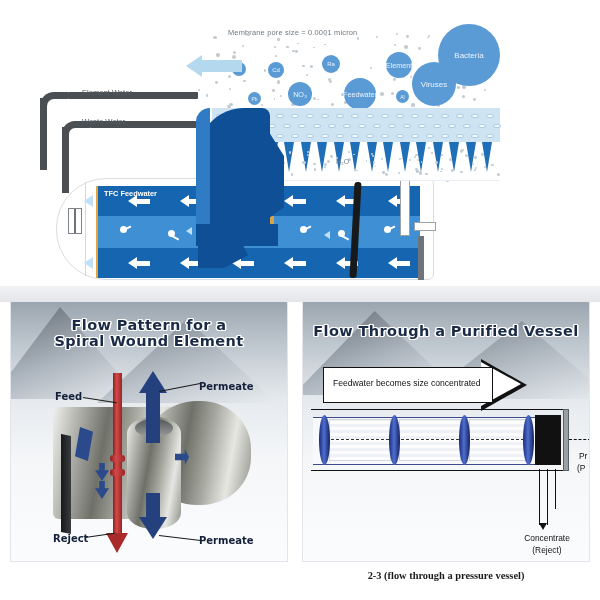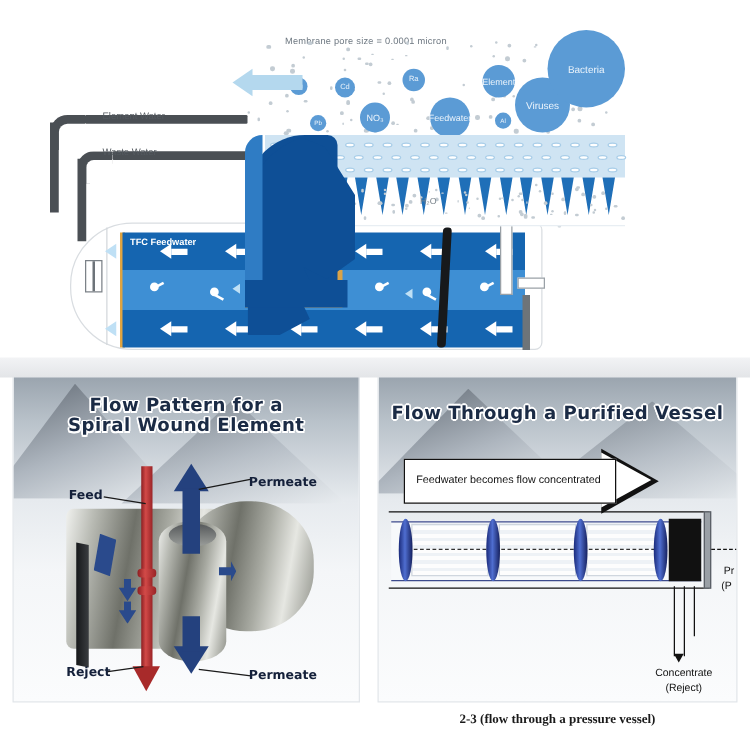--- a/index.html
+++ b/index.html
@@ -674,21 +674,21 @@
     <div class="mtn" style="left:120px;top:20px;width:190px;height:78px;clip-path:polygon(0% 100%,52% 0%,100% 100%);opacity:.7;"></div>
 
     <div class="banner banner-r">Flow Through a Purified Vessel</div>
 
     <div class="pv-wrap">
 
       <div class="cal-arrow">
         <div class="cal-head"></div>
         <div class="cal-head-in"></div>
         <div class="cal-box"></div>
-        <div class="cal-txt">Feedwater becomes flow concentrated</div>
+        <div class="cal-txt">Feedwater becomes size concentrated</div>
       </div>
 
       <div class="pv-outline"></div>
       <div class="pv-body"></div>
       <div id="pvelems">
           <div class="elem" style="left: 18px; width: 62px;"></div>
           <div class="dashline" style="left: 20px; top: 80px; width: 58px; border-top-color: rgb(51, 51, 51);"></div>
           <div class="elem" style="left: 88px; width: 62px;"></div>
           <div class="dashline" style="left: 90px; top: 80px; width: 58px; border-top-color: rgb(51, 51, 51);"></div>
           <div class="elem" style="left: 158px; width: 62px;"></div>

